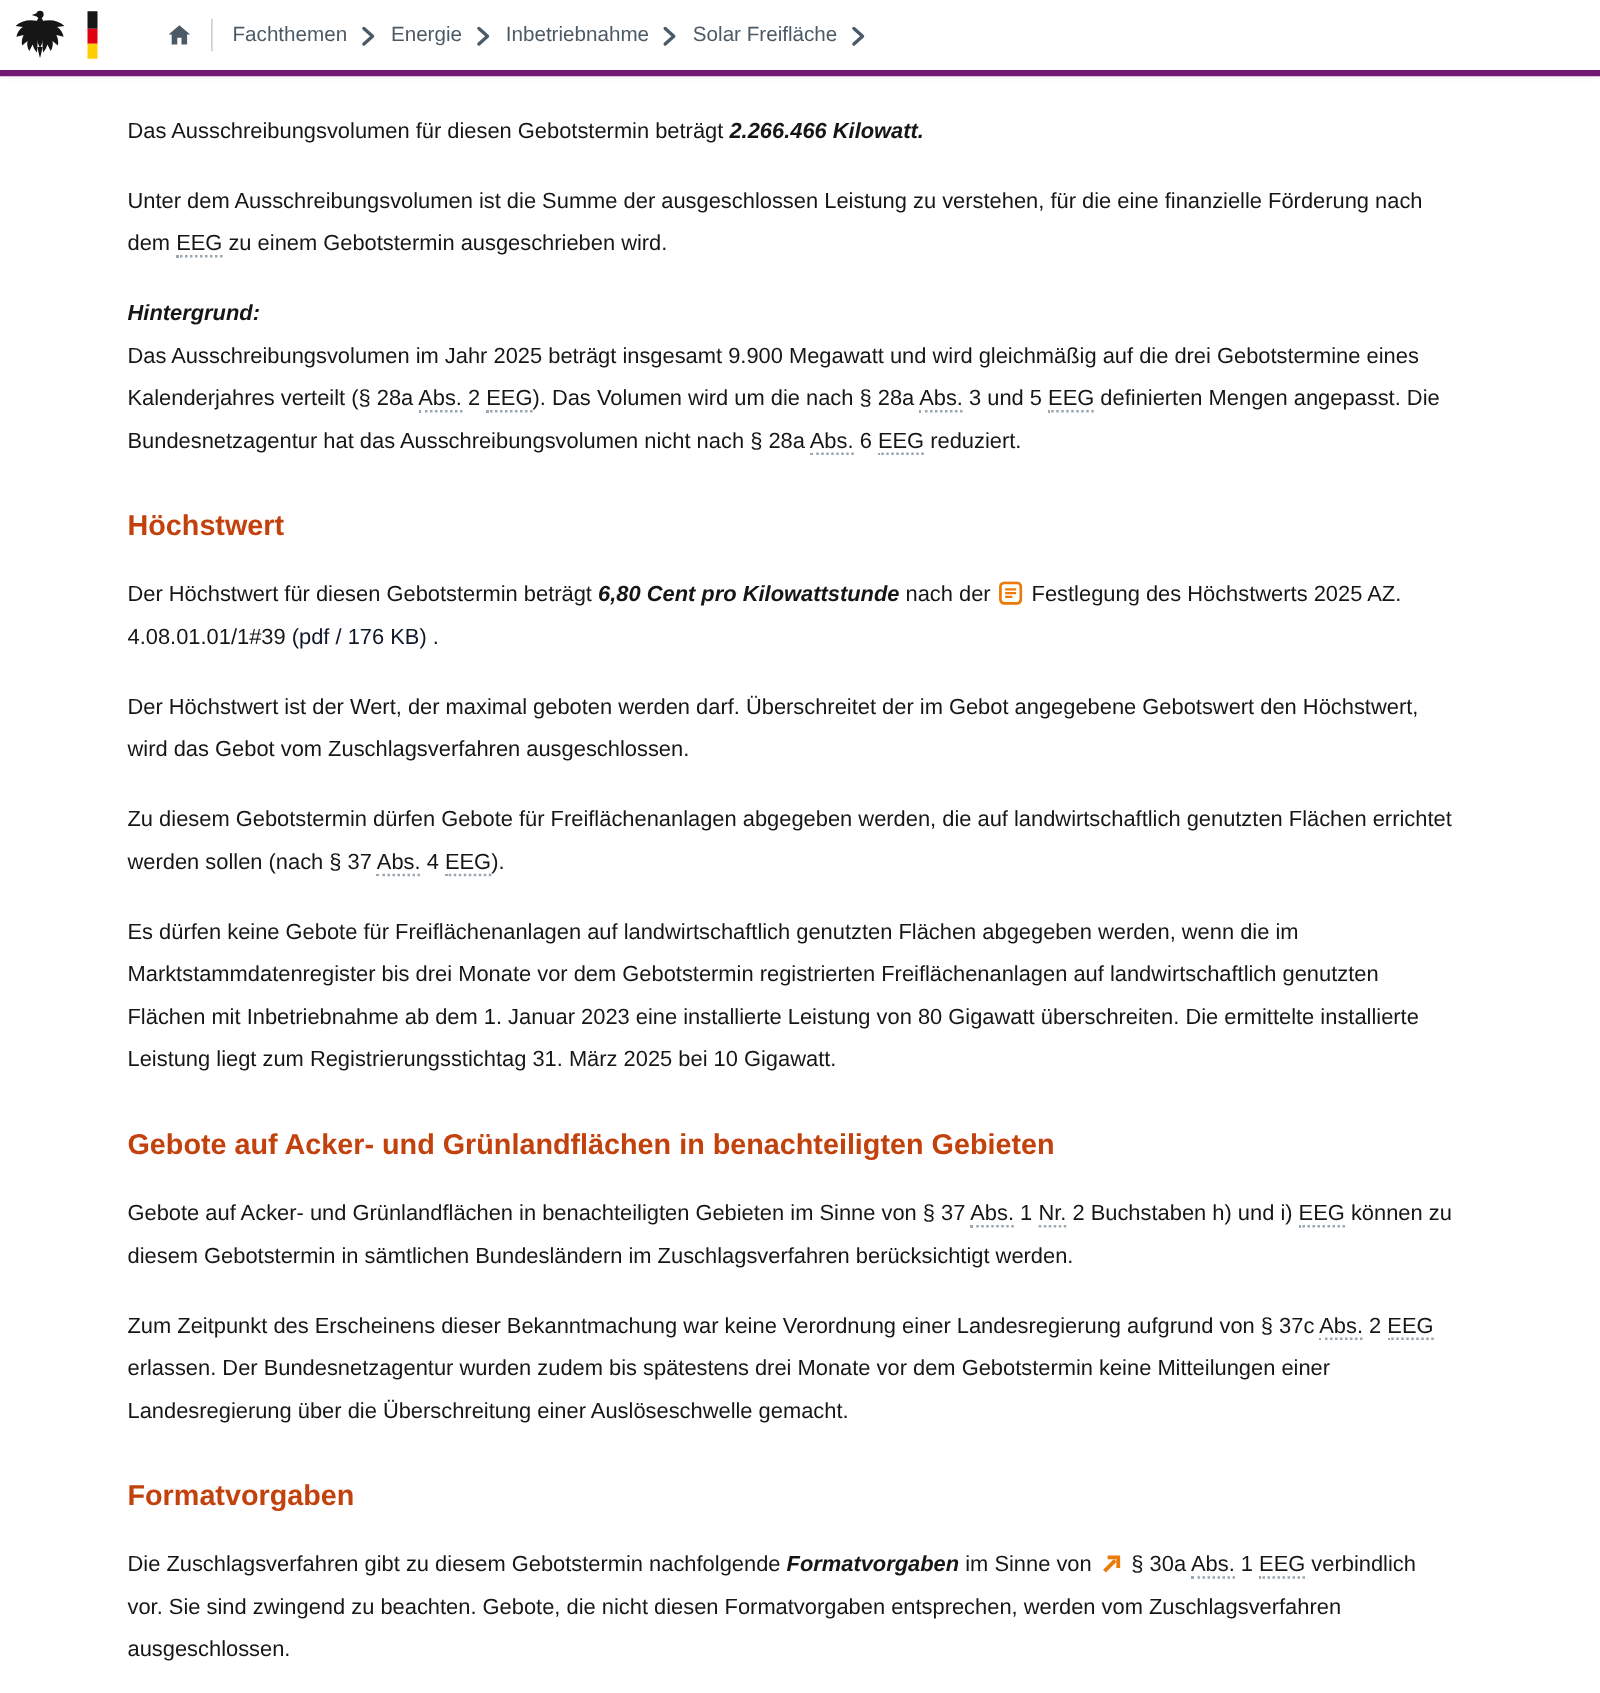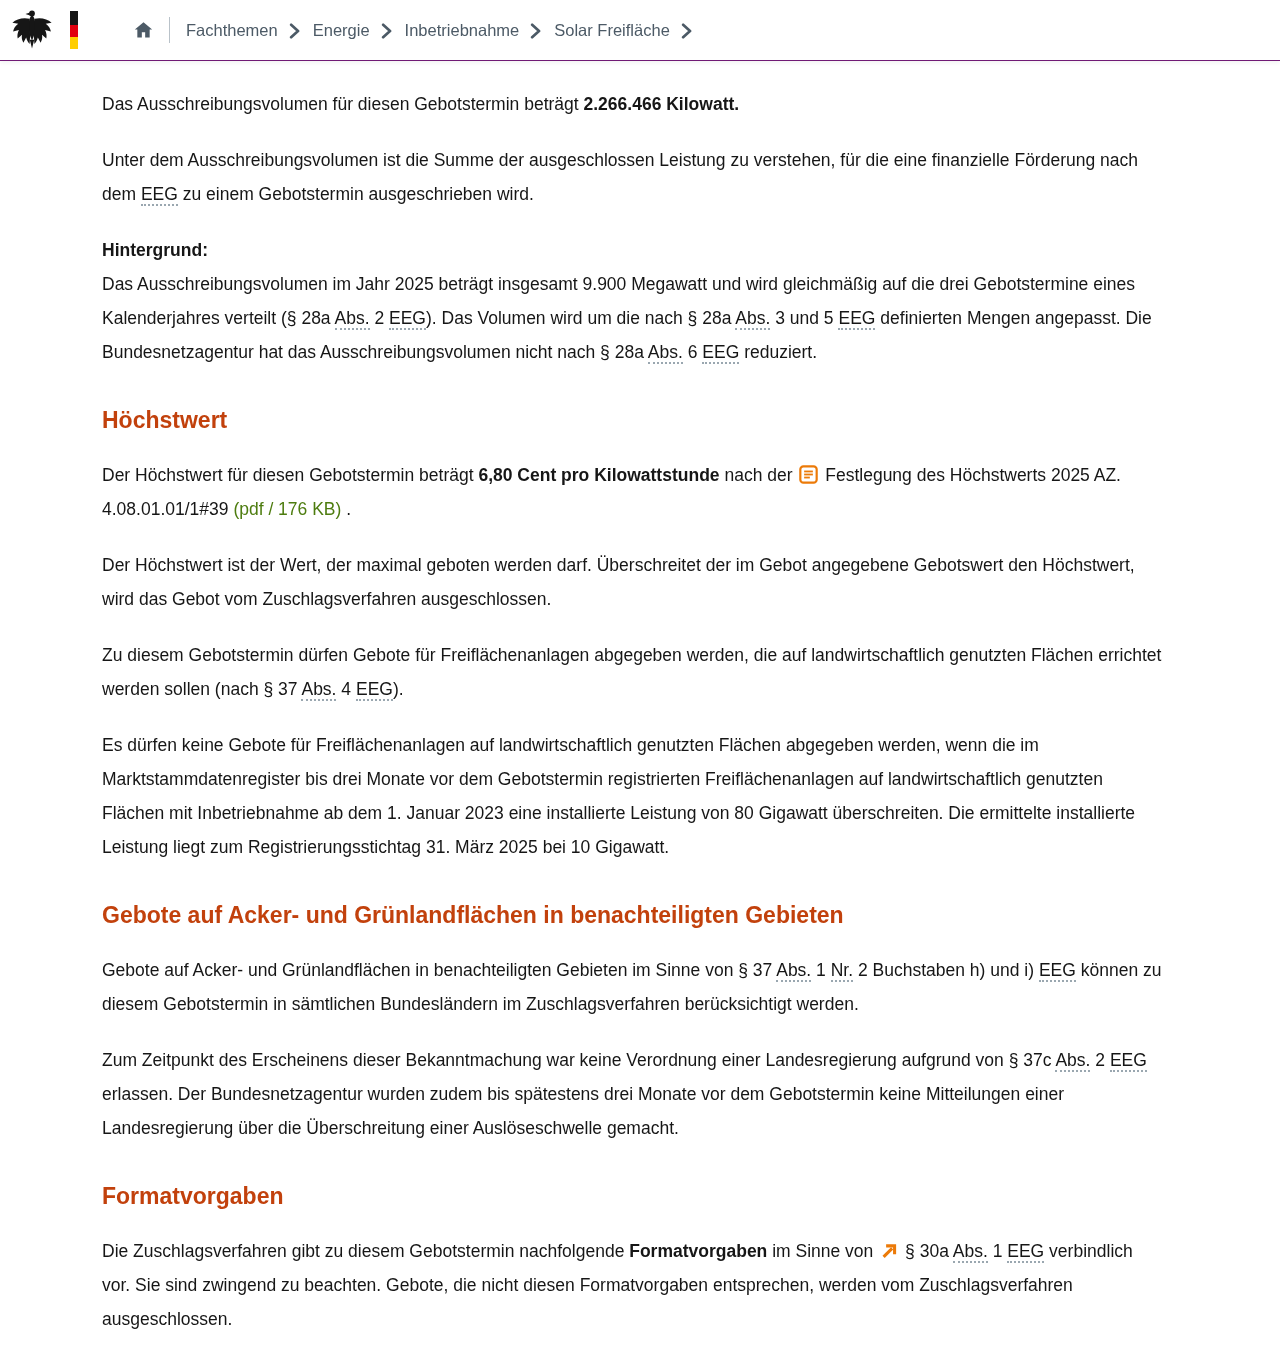--- a/index.html
+++ b/index.html
@@ -11,21 +11,21 @@
     font-family: "Liberation Sans", "DejaVu Sans", sans-serif;
   }
   body { min-height: 1354px; overflow-x: hidden; }
 
   
   .site-header {
     height: 61px;
     display: flex;
     align-items: center;
     background: #ffffff;
-    border-bottom: 1px solid #701a75;
+    border-bottom: 5px solid #701a75;
     box-shadow: 0 2px 4px rgba(0,0,0,0.05);
     padding-left: 6px;
     position: relative;
   }
   .logo-wrap { display: flex; align-items: center; cursor: pointer; }
   .eagle { width: 44px; height: 46px; margin-left: 4px; }
   .flag-stripe {
     width: 8px; height: 38px;
     margin-left: 16px;
     display: flex; flex-direction: column;
@@ -61,28 +61,28 @@
     font-size: 17.5px;
     line-height: 34px;
   }
   .content h2 {
     margin: 37px 0 23px 0;
     font-size: 23px;
     line-height: 29px;
     font-weight: bold;
     color: #c2410c;
   }
-  .b { font-weight: bold; }
+  .b { font-weight: bold; font-style: italic; }
   .abbr {
     border-bottom: 2px dotted #9aa7b0;
     padding-bottom: 0px;
     text-decoration: none;
     cursor: help;
   }
-  .muted { color: #4d7c0f; }
+  .muted { color: #0f172a; }
   a.inline-link { color: inherit; text-decoration: none; cursor: pointer; }
   .inl-icon {
     display: inline-block;
     vertical-align: -3px;
     margin: 0 2px;
     cursor: pointer;
   }
   .inl-icon svg { display: block; }
 </style>
 </head>

